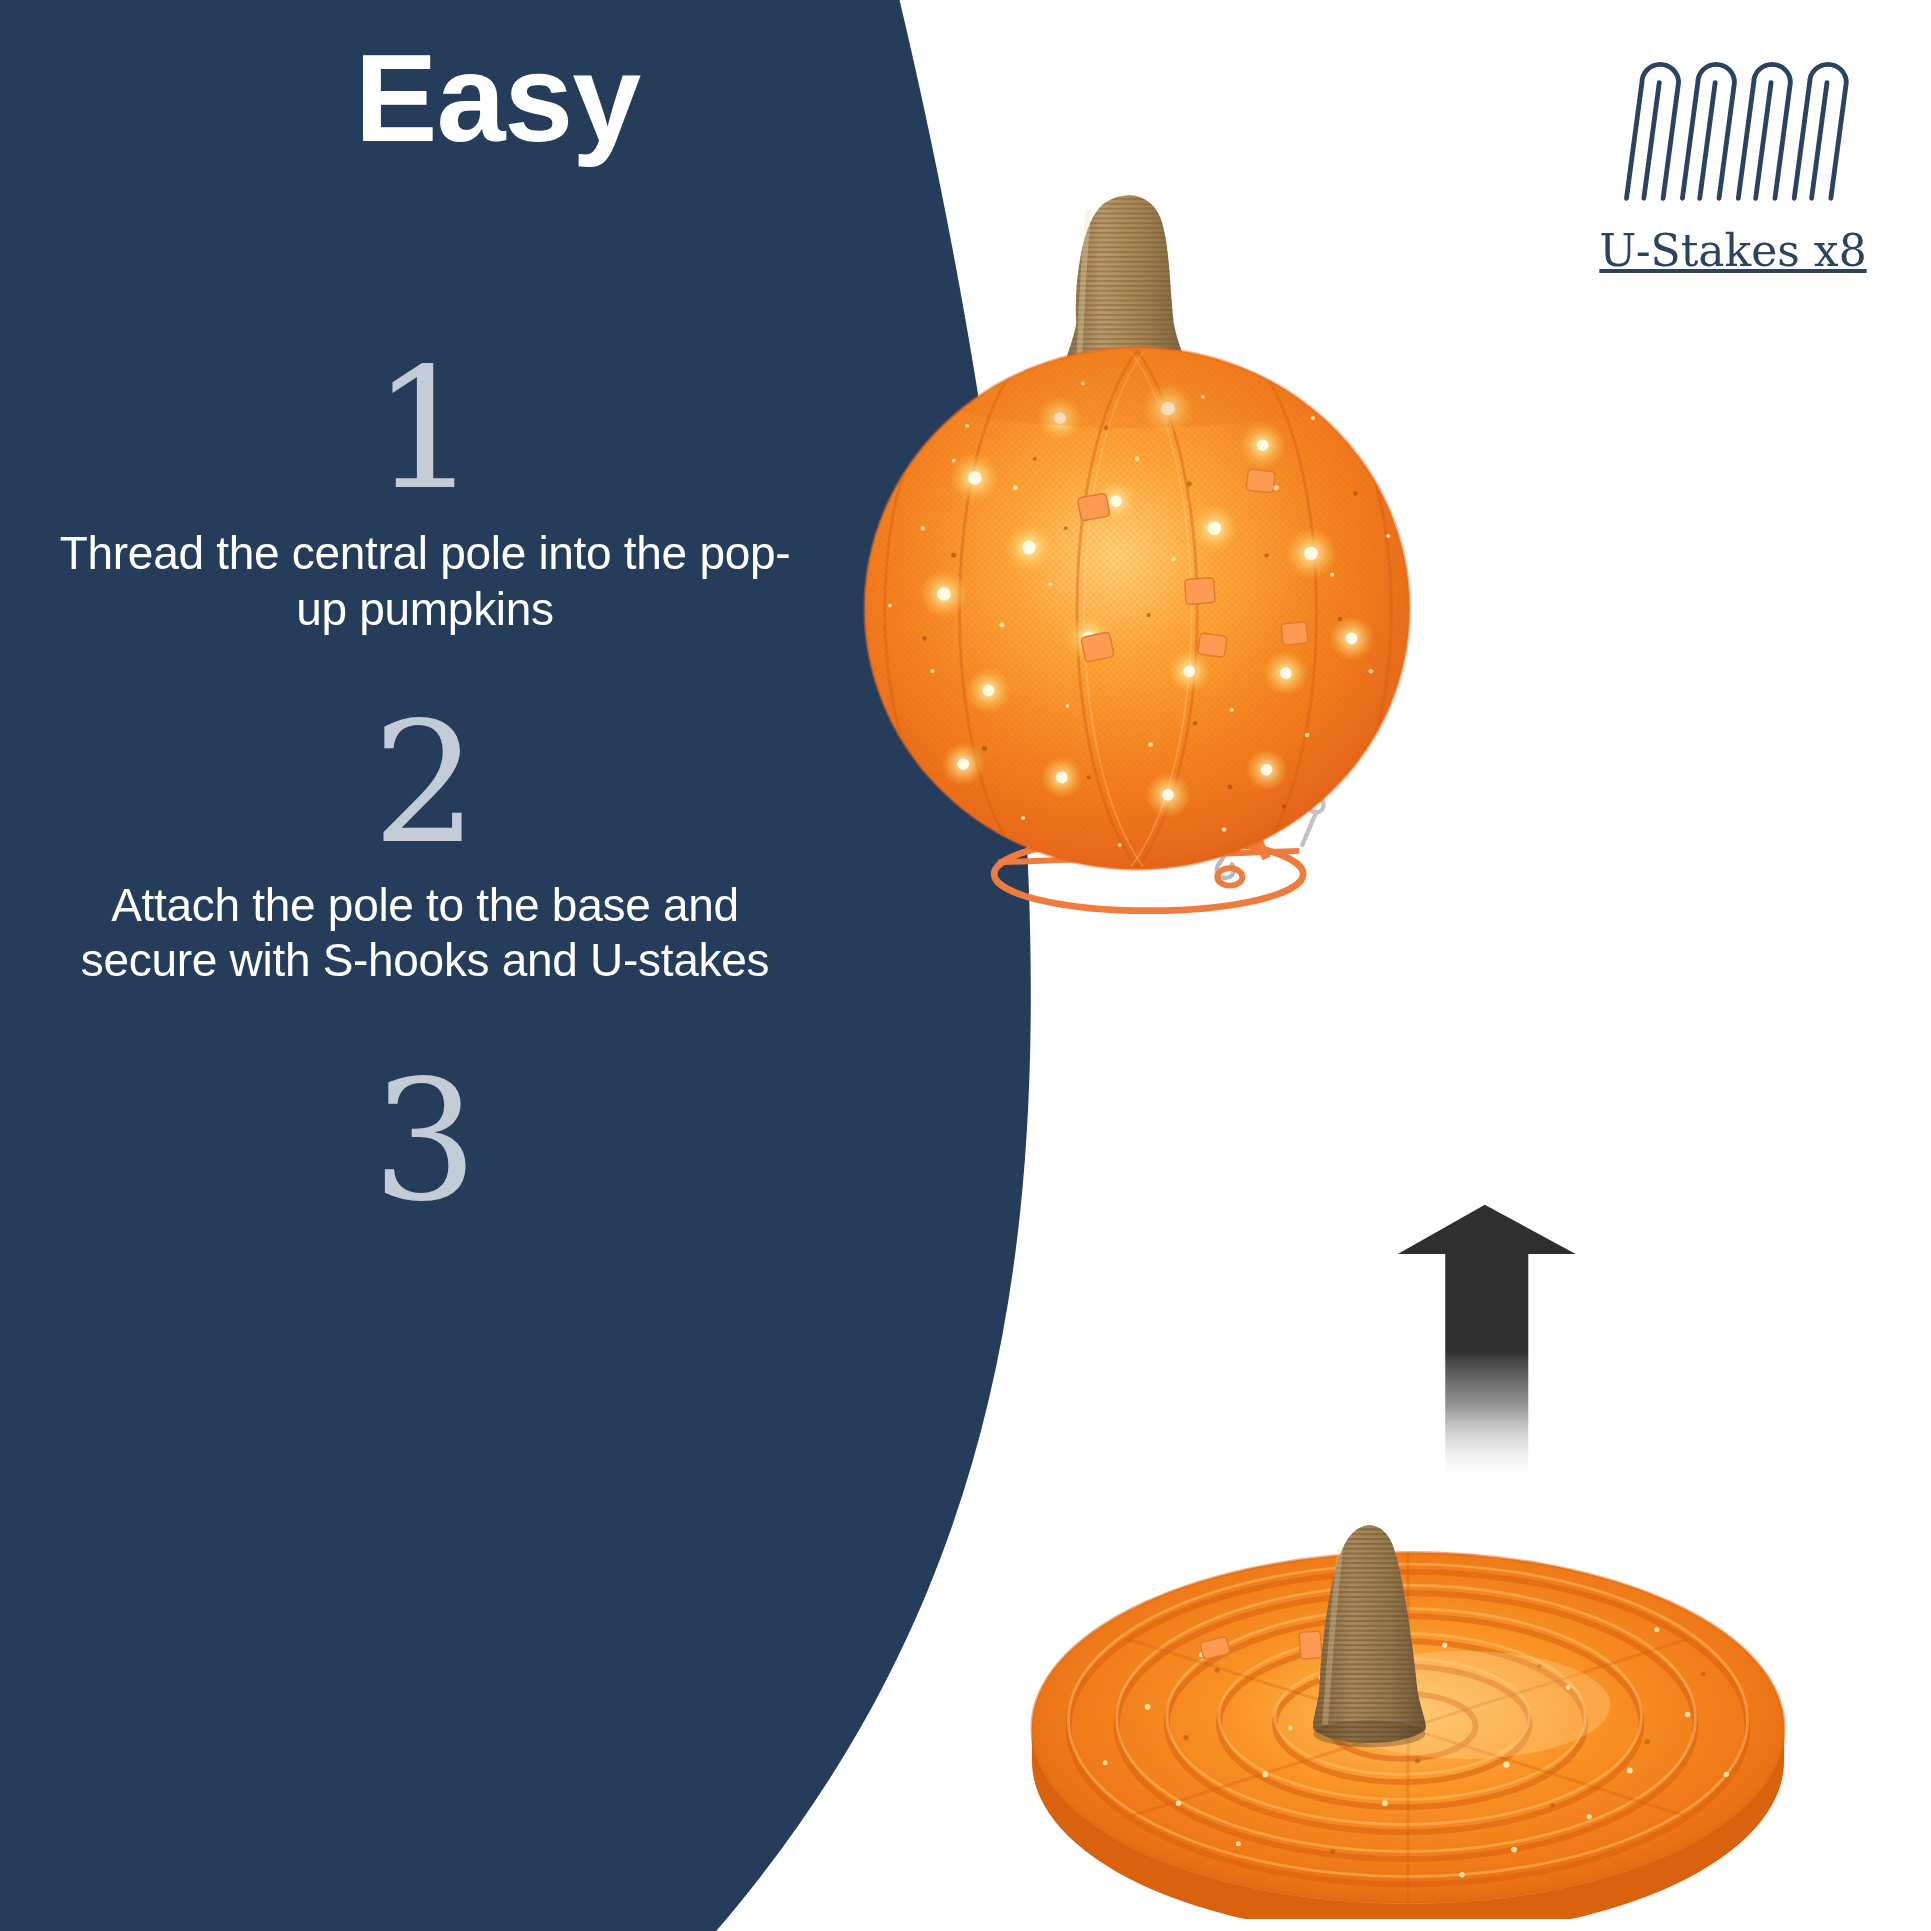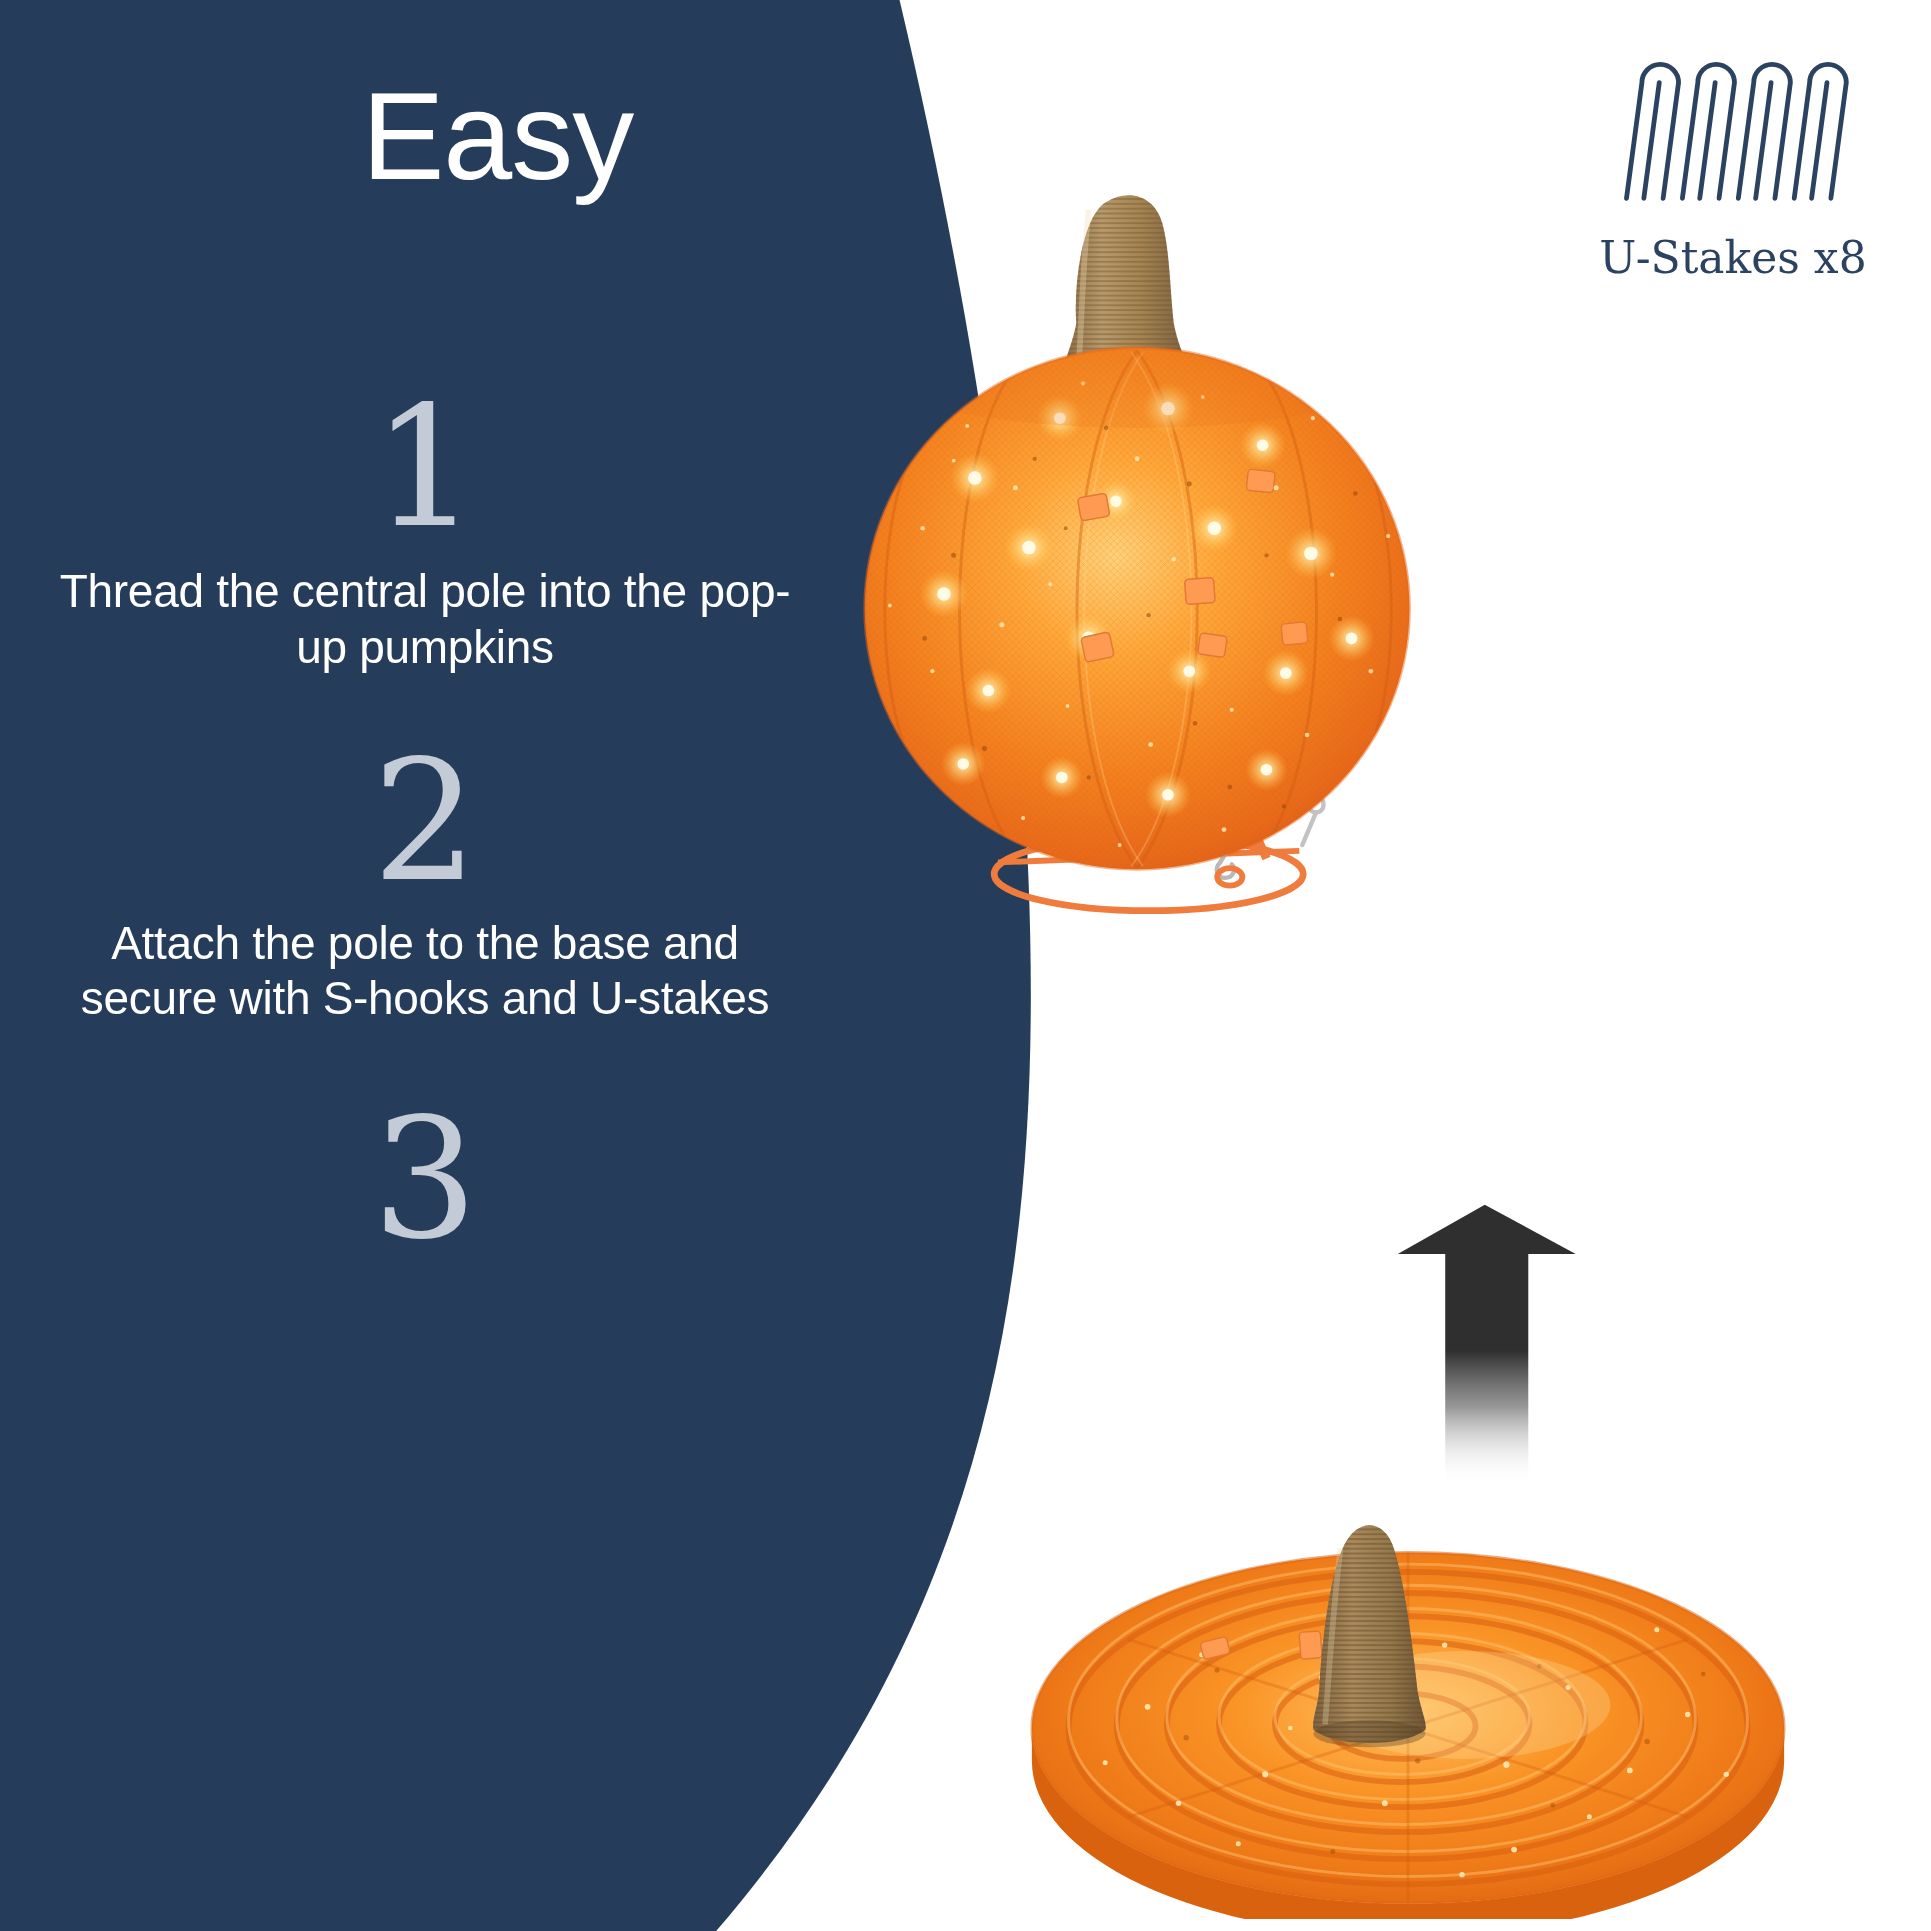--- a/index.html
+++ b/index.html
@@ -16,25 +16,25 @@
   #navy-panel{position:absolute;left:0;top:0;width:1081px;height:1931px;z-index:1;}
 
   
   #left-content{
     position:absolute;left:0;top:0;width:850px;height:1931px;z-index:3;
     display:flex;flex-direction:column;align-items:center;
   }
   #headline{
     color:#ffffff;
     font-size:124px;
-    font-weight:normal;
+    font-weight:bold;
     line-height:0.99;
     letter-spacing:-1px;
     text-align:center;
-    margin-top:75px;
+    margin-top:37px;
     width:714px;
   }
   #headline .l1{display:block;padding-left:145px;}
   #headline .l2{display:block;}
 
   .step{width:772px;text-align:center;}
   .step-number{
     font-family:"DejaVu Serif", serif;
     color:#c3ccd6;
     font-size:166px;
@@ -58,22 +58,23 @@
   
   #ustakes{
     position:absolute;right:58px;top:44px;z-index:4;
     width:280px;text-align:center;
   }
   #ustakes-label{
     font-family:"DejaVu Serif", serif;
     color:#2b4260;
     font-size:44px;
     letter-spacing:0px;
-    margin-top:20px;
+    margin-top:13px;
     white-space:nowrap;
+    text-decoration:underline;
   }
 
   
   #pumpkin-assembled{position:absolute;left:830px;top:169px;z-index:2;}
   #assembly-arrow{position:absolute;left:1350px;top:1190px;z-index:2;}
   #pumpkin-collapsed{position:absolute;left:1012px;top:1485px;z-index:2;}
 </style>
 </head>
 <body>
 

